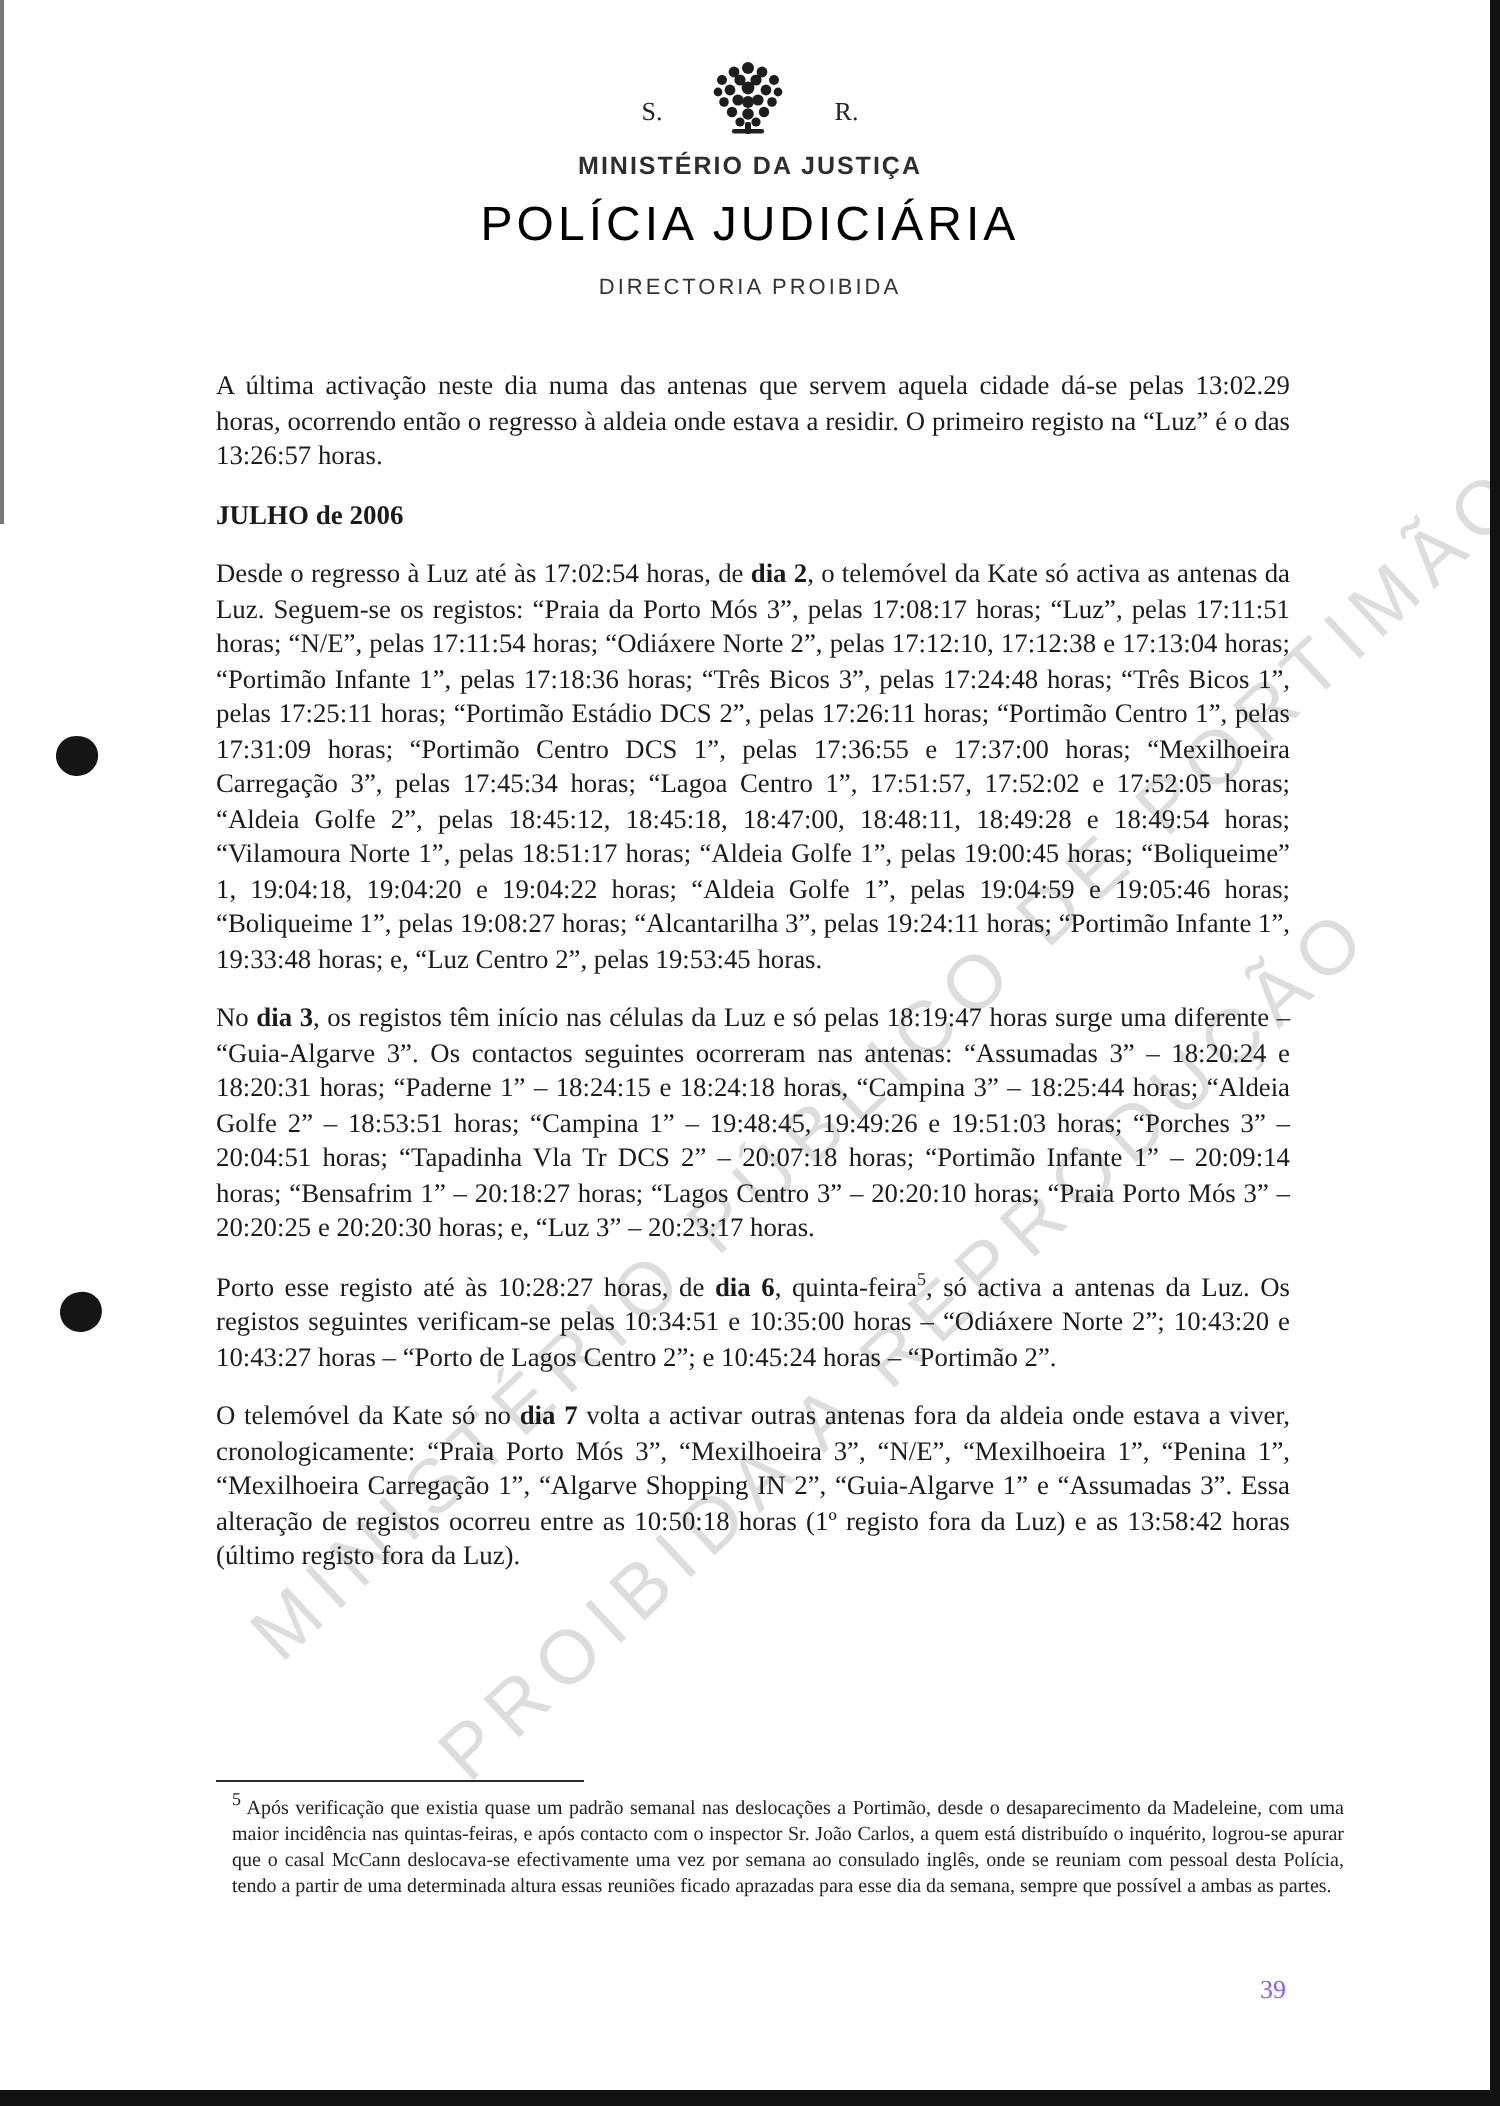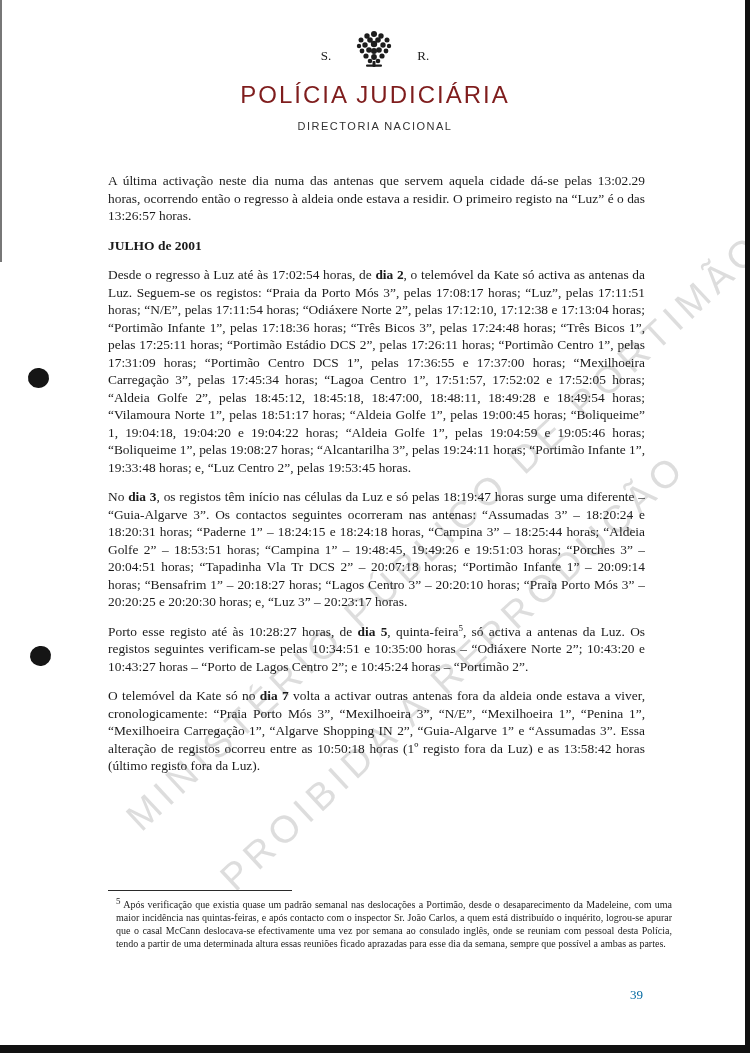--- a/index.html
+++ b/index.html
@@ -50,53 +50,53 @@
   }
   .crest-row .initial{transform:translateY(6px);}
   .ministry{
     margin-top:4px;
     font-family:"Liberation Sans",sans-serif;
     font-size:12.5px;letter-spacing:1px;color:#2e2e2e;font-weight:bold;
   }
   .org{
     margin-top:9px;
     font-family:"Liberation Sans",sans-serif;
-    font-size:24px;letter-spacing:2px;color:#7f1d1d;font-weight:normal;
+    font-size:24px;letter-spacing:2px;color:#000000;font-weight:normal;
   }
   .directorate{
     margin-top:11px;
     font-family:"Liberation Sans",sans-serif;
     font-size:11px;letter-spacing:1.5px;color:#333;
   }
   
   main{
     position:absolute;left:108px;top:172px;width:537px;
     z-index:1;
     font-size:13.4px;line-height:17.5px;
     text-align:justify;
   }
-  main p{margin:0 0 12px 0;}
+  main p{margin:12px 0 12px 0;}
   main h3{
     margin:0 0 12px 0;
     font-size:13.5px;line-height:17.5px;font-weight:bold;
   }
   main sup,.footnote sup{font-size:9px;line-height:0;vertical-align:super;}
   
   .footnote-rule{
     position:absolute;left:108px;top:890px;width:184px;height:0;
     border-top:1.6px solid #2a2a2a;z-index:1;
   }
   .footnote{
     position:absolute;left:116px;top:898px;width:556px;
     font-size:10px;line-height:13px;text-align:justify;color:#222;
     z-index:1;
   }
   .page-number{
     position:absolute;left:630px;top:987px;
-    font-size:13px;color:#0369a1;z-index:1;
+    font-size:13px;color:#8b5cf6;z-index:1;
   }
 </style>
 </head>
 <body>
 
 <div class="page">
 
   <div class="wm wm-1">MINISTÉRIO PÚBLICO DE PORTIMÃO</div>
   <div class="wm wm-2">PROIBIDA A REPRODUÇÃO</div>
 
@@ -128,30 +128,31 @@
             <circle cx="23" cy="29" r="2.9"></circle>
             <circle cx="19" cy="33" r="2.3"></circle>
               <circle cx="27" cy="33" r="2.3"></circle>
             <rect x="21.5" y="33" width="3" height="6" rx="1"></rect>
             <rect x="15" y="36.5" width="16" height="2.2" rx="1"></rect>
           </g>
         </svg>
       </span>
       <span class="initial">R.</span>
     </div>
+    <div class="ministry">MINISTÉRIO DA JUSTIÇA</div>
     <div class="org">POLÍCIA JUDICIÁRIA</div>
-    <div class="directorate">DIRECTORIA NACIONAL</div>
+    <div class="directorate">DIRECTORIA PROIBIDA</div>
   </header>
 
   <main>
     <p><span>A última activação neste dia numa das antenas que servem aquela cidade dá-se pelas 13:02.29 horas, ocorrendo então o regresso à aldeia onde estava a residir. O primeiro registo na “Luz” é o das 13:26:57 horas.</span></p>
-    <h3>JULHO de 2001</h3>
+    <h3>JULHO de 2006</h3>
     <p><span>Desde o regresso à Luz até às 17:02:54 horas, de </span><b>dia 2</b><span>, o telemóvel da Kate só activa as antenas da Luz. Seguem-se os registos: “Praia da Porto Mós 3”, pelas 17:08:17 horas; “Luz”, pelas 17:11:51 horas; “N/E”, pelas 17:11:54 horas; “Odiáxere Norte 2”, pelas 17:12:10, 17:12:38 e 17:13:04 horas; “Portimão Infante 1”, pelas 17:18:36 horas; “Três Bicos 3”, pelas 17:24:48 horas; “Três Bicos 1”, pelas 17:25:11 horas; “Portimão Estádio DCS 2”, pelas 17:26:11 horas; “Portimão Centro 1”, pelas 17:31:09 horas; “Portimão Centro DCS 1”, pelas 17:36:55 e 17:37:00 horas; “Mexilhoeira Carregação 3”, pelas 17:45:34 horas; “Lagoa Centro 1”, 17:51:57, 17:52:02 e 17:52:05 horas; “Aldeia Golfe 2”, pelas 18:45:12, 18:45:18, 18:47:00, 18:48:11, 18:49:28 e 18:49:54 horas; “Vilamoura Norte 1”, pelas 18:51:17 horas; “Aldeia Golfe 1”, pelas 19:00:45 horas; “Boliqueime” 1, 19:04:18, 19:04:20 e 19:04:22 horas; “Aldeia Golfe 1”, pelas 19:04:59 e 19:05:46 horas; “Boliqueime 1”, pelas 19:08:27 horas; “Alcantarilha 3”, pelas 19:24:11 horas; “Portimão Infante 1”, 19:33:48 horas; e, “Luz Centro 2”, pelas 19:53:45 horas.</span></p>
     <p><span>No </span><b>dia 3</b><span>, os registos têm início nas células da Luz e só pelas 18:19:47 horas surge uma diferente – “Guia-Algarve 3”. Os contactos seguintes ocorreram nas antenas: “Assumadas 3” – 18:20:24 e 18:20:31 horas; “Paderne 1” – 18:24:15 e 18:24:18 horas, “Campina 3” – 18:25:44 horas; “Aldeia Golfe 2” – 18:53:51 horas; “Campina 1” – 19:48:45, 19:49:26 e 19:51:03 horas; “Porches 3” – 20:04:51 horas; “Tapadinha Vla Tr DCS 2” – 20:07:18 horas; “Portimão Infante 1” – 20:09:14 horas; “Bensafrim 1” – 20:18:27 horas; “Lagos Centro 3” – 20:20:10 horas; “Praia Porto Mós 3” – 20:20:25 e 20:20:30 horas; e, “Luz 3” – 20:23:17 horas.</span></p>
-    <p><span>Porto esse registo até às 10:28:27 horas, de </span><b>dia 5</b><span>, quinta-feira</span><sup>5</sup><span>, só activa a antenas da Luz. Os registos seguintes verificam-se pelas 10:34:51 e 10:35:00 horas – “Odiáxere Norte 2”; 10:43:20 e 10:43:27 horas – “Porto de Lagos Centro 2”; e 10:45:24 horas – “Portimão 2”.</span></p>
+    <p><span>Porto esse registo até às 10:28:27 horas, de </span><b>dia 6</b><span>, quinta-feira</span><sup>5</sup><span>, só activa a antenas da Luz. Os registos seguintes verificam-se pelas 10:34:51 e 10:35:00 horas – “Odiáxere Norte 2”; 10:43:20 e 10:43:27 horas – “Porto de Lagos Centro 2”; e 10:45:24 horas – “Portimão 2”.</span></p>
     <p><span>O telemóvel da Kate só no </span><b>dia 7</b><span> volta a activar outras antenas fora da aldeia onde estava a viver, cronologicamente: “Praia Porto Mós 3”, “Mexilhoeira 3”, “N/E”, “Mexilhoeira 1”, “Penina 1”, “Mexilhoeira Carregação 1”, “Algarve Shopping IN 2”, “Guia-Algarve 1” e “Assumadas 3”. Essa alteração de registos ocorreu entre as 10:50:18 horas (1º registo fora da Luz) e as 13:58:42 horas (último registo fora da Luz).</span></p>
   </main>
 
   <div class="footnote-rule"></div>
   <div class="footnote">
     <sup>5</sup>
     <span>Após verificação que existia quase um padrão semanal nas deslocações a Portimão, desde o desaparecimento da Madeleine, com uma maior incidência nas quintas-feiras, e após contacto com o inspector Sr. João Carlos, a quem está distribuído o inquérito, logrou-se apurar que o casal McCann deslocava-se efectivamente uma vez por semana ao consulado inglês, onde se reuniam com pessoal desta Polícia, tendo a partir de uma determinada altura essas reuniões ficado aprazadas para esse dia da semana, sempre que possível a ambas as partes.</span>
   </div>
 
   <div class="page-number">39</div>

